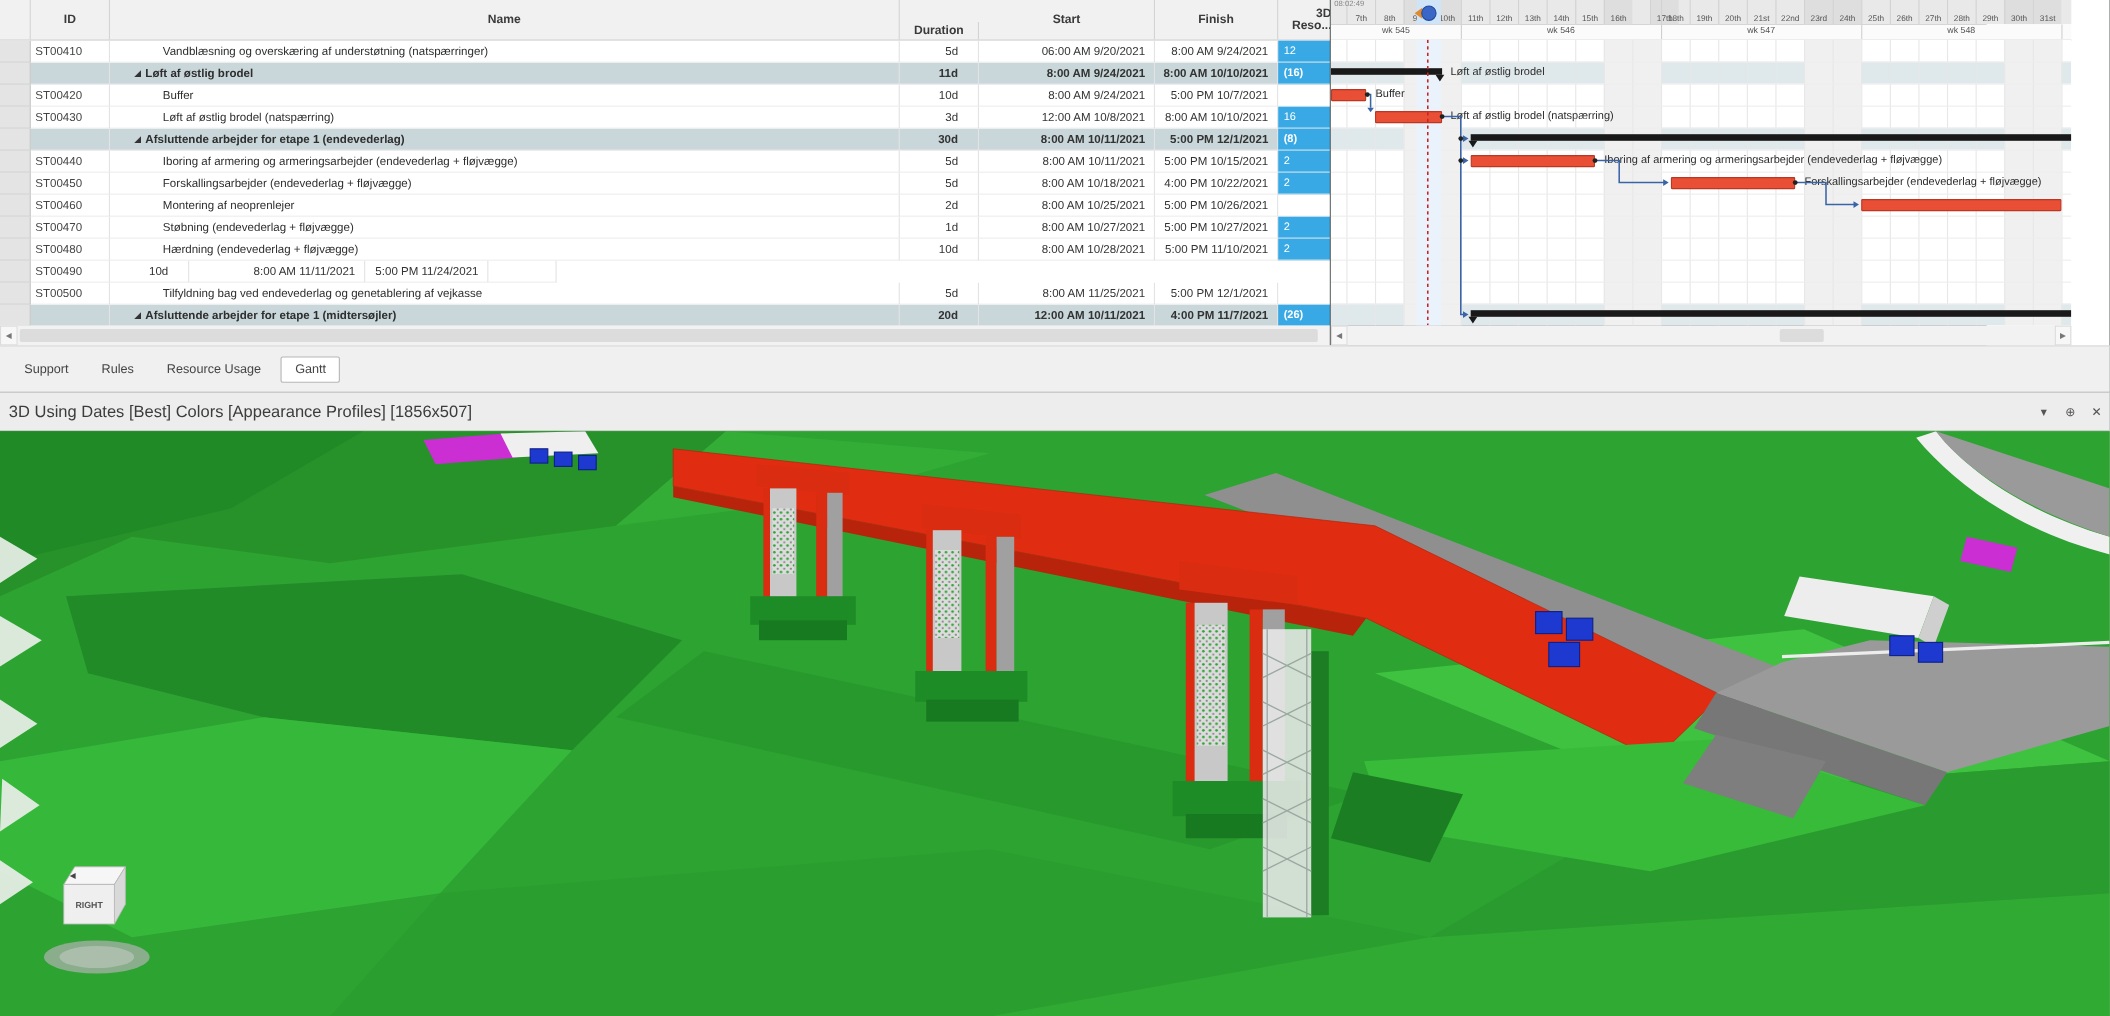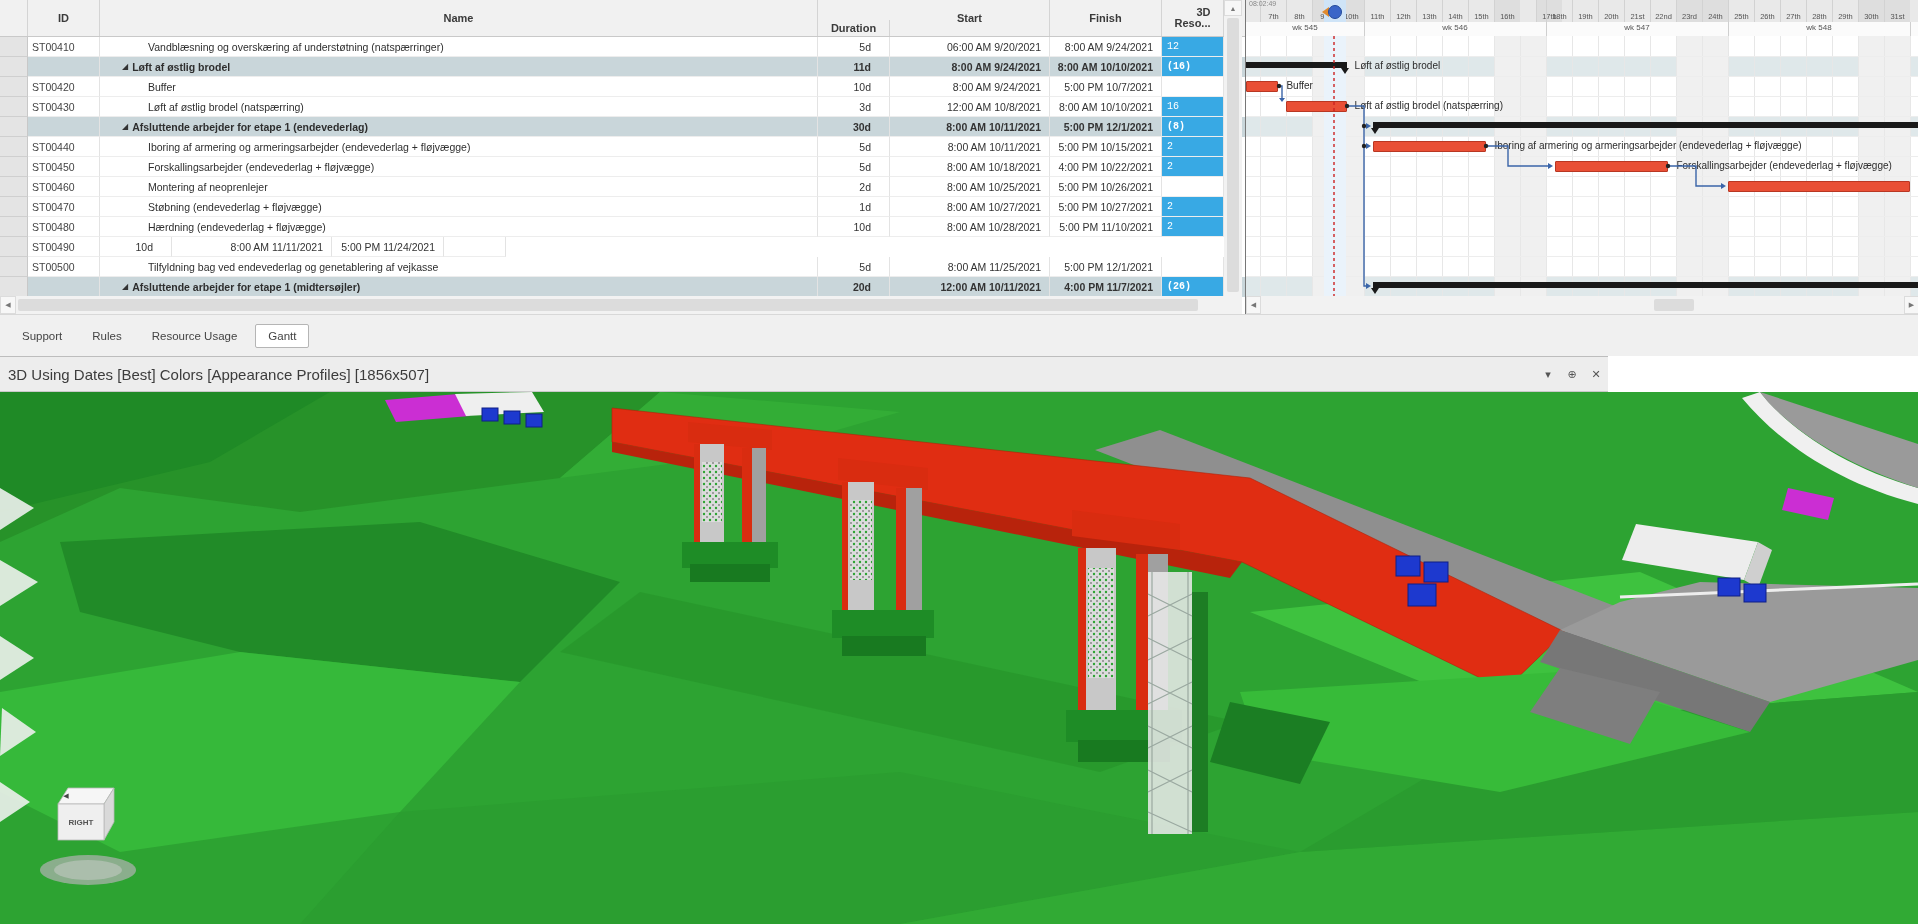--- a/index.html
+++ b/index.html
@@ -14,29 +14,29 @@
   .trow.group{background:#c9d6da;font-weight:bold;}
   .tcell{box-sizing:border-box;border-right:1px solid #e3e3e3;border-bottom:1px solid #ededed;
          font-size:10.5px;display:flex;align-items:center;overflow:hidden;white-space:nowrap;}
   .rowhdr{background:#e4e4e4;border-right:1px solid #c8c8c8;border-bottom:1px solid #cfcfcf;}
   .cid{padding-left:4px;color:#444;}
   .cname{color:#2e2e2e;}
   .cname .tri{font-size:8px;margin-right:4px;color:#333;}
   .cnum{justify-content:flex-end;padding-right:18px;color:#333;}
   .cdate{justify-content:flex-end;padding-right:8px;color:#333;}
   .creso{padding-left:5px;font-size:10px;color:#333;}
-  .creso.filled{background:#38a9e4;color:#fff;font-family:Liberation Mono, monospace;}
+  .creso.filled{background:#38a9e4;color:#fff;}
   .trow.group .creso.filled{background:#38a9e4;}
   
   .sb{position:absolute;background:#f2f2f2;}
   .sb .btn{position:absolute;display:flex;align-items:center;justify-content:center;
            background:#f7f7f7;color:#777;font-size:7px;border:1px solid #dcdcdc;box-sizing:border-box;}
   .sb .thumb{position:absolute;background:#dcdcdc;border-radius:2px;}
   
-  #gantt-panel{position:absolute;left:1245px;top:0;width:597px;height:314px;background:#0f172a;
+  #gantt-panel{position:absolute;left:1209px;top:0;width:597px;height:314px;background:#0f172a;
                border-left:1px solid #777;box-sizing:border-box;}
   #g-scale{position:absolute;left:3px;top:0;font-size:7px;color:#888;z-index:5;}
   #g-days{position:absolute;left:0;top:0;width:673px;height:22px;background:#e9e9e9;overflow:hidden;}
   .dcell{position:absolute;top:0;height:22px;border-left:1px solid #d2d2d2;box-sizing:border-box;
          font-size:7.5px;color:#555;display:flex;align-items:flex-end;justify-content:center;padding-bottom:1px;}
   .dcell.we{background:#dedede;}
   #g-weeks{position:absolute;left:0;top:22px;width:673px;height:14px;background:#fbfbfb;
            border-bottom:1px solid #bdbdbd;overflow:hidden;}
   .wlab{position:absolute;top:1px;font-size:8px;color:#555;transform:translateX(-50%);}
   .wline{position:absolute;top:0;height:14px;width:1px;background:#cfcfcf;}
@@ -50,21 +50,21 @@
   .sumcap{position:absolute;width:0;height:0;border-left:4px solid transparent;border-right:4px solid transparent;
           border-top:6px solid #191919;}
   .blab{position:absolute;font-size:10px;color:#2c2c2c;white-space:nowrap;}
   #g-links{position:absolute;left:0;top:0;}
   
   #tabbar{position:absolute;left:0;top:314px;width:1918px;height:42px;background:#f0f0f0;
           border-top:1px solid #d8d8d8;display:flex;align-items:center;padding-left:10px;box-sizing:border-box;}
   .tab{font-size:11.5px;color:#444;padding:5px 12px;margin-right:6px;cursor:default;}
   .tab.active{background:#fff;border:1px solid #b5b5b5;border-radius:2px;}
   
-  #view-title{position:absolute;left:0;top:356px;width:1608px;height:36px;background:#ededed;
+  #view-title{position:absolute;left:0;top:356px;width:1918px;height:36px;background:#ededed;
               border-top:1px solid #bdbdbd;border-bottom:1px solid #c9c9c9;display:flex;align-items:center;
               box-sizing:border-box;}
   #view-title .ttl{font-size:15px;color:#3c3c3c;padding-left:8px;flex:1;}
   #view-title .wicon{font-size:11px;color:#555;width:24px;text-align:center;cursor:default;}
   
   #viewport{position:absolute;left:0;top:392px;width:1918px;height:532px;background:#2da332;}
 </style>
 </head>
 <body>
 

